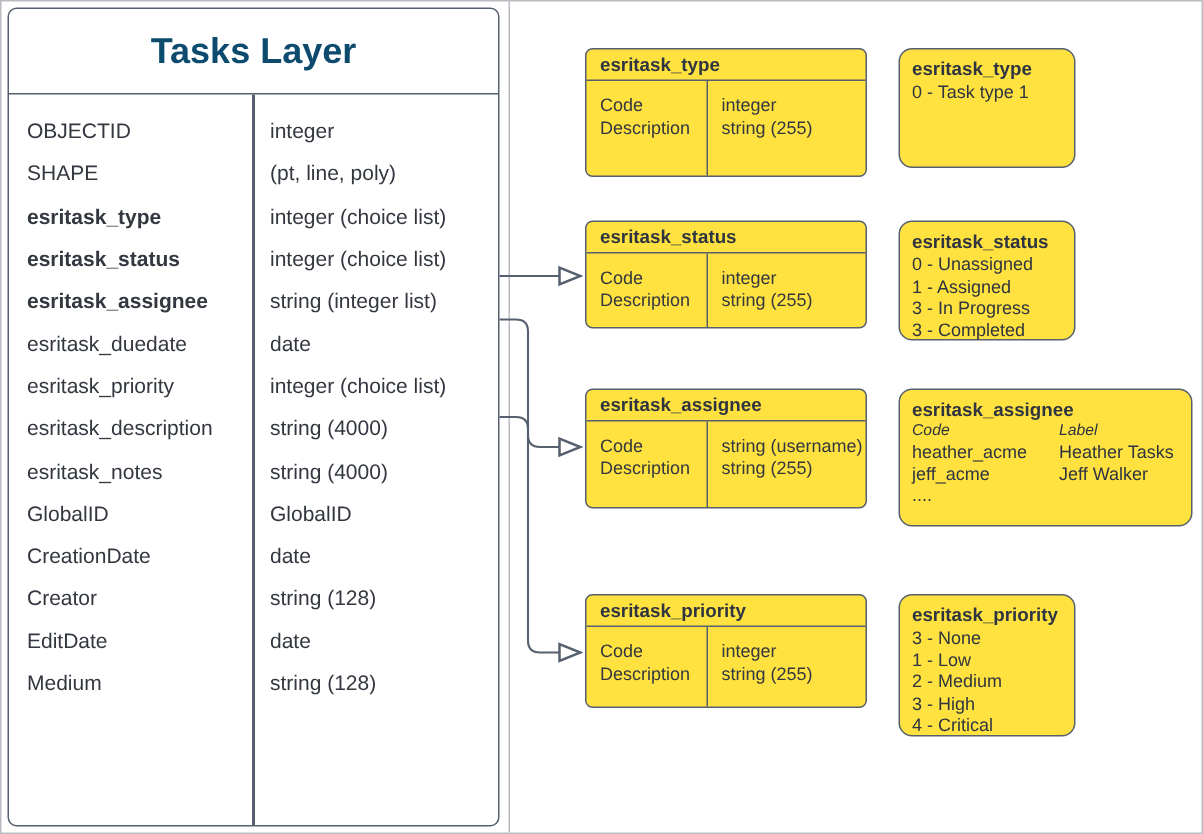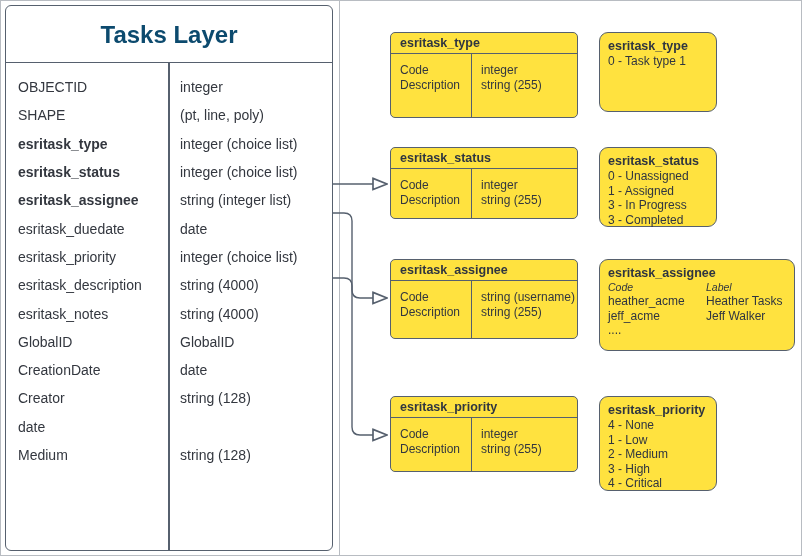--- a/index.html
+++ b/index.html
@@ -213,20 +213,21 @@
           </div>
           <div class="row">
             <div class="fname">CreationDate</div>
             <div class="ftype">date</div>
           </div>
           <div class="row">
             <div class="fname">Creator</div>
             <div class="ftype">string (128)</div>
           </div>
           <div class="row">
+            <div class="fname">EditDate</div>
             <div class="ftype">date</div>
           </div>
           <div class="row">
             <div class="fname">Medium</div>
             <div class="ftype">string (128)</div>
           </div>
         </div>
     </div>
   </div>
 
@@ -346,21 +347,21 @@
           <div class="g1">jeff_acme</div>
           <div class="g2">Jeff Walker</div>
         </div>
       </div>
     <div class="val-line">....</div>
   </div>
 
   <div class="val-box" style="left:598px; top:395px; width:118px; height:95px;">
     <div class="val-title">esritask_priority</div>
     <div id="vals-priority">
-        <div class="val-line">4 - None</div>
+        <div class="val-line">3 - None</div>
         <div class="val-line">1 - Low</div>
         <div class="val-line">2 - Medium</div>
         <div class="val-line">3 - High</div>
         <div class="val-line">4 - Critical</div>
       </div>
   </div>
 
 </div>
 
 </body></html>

